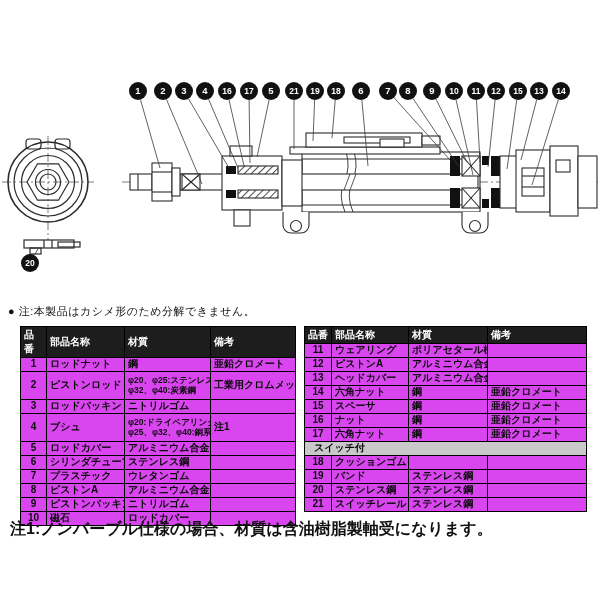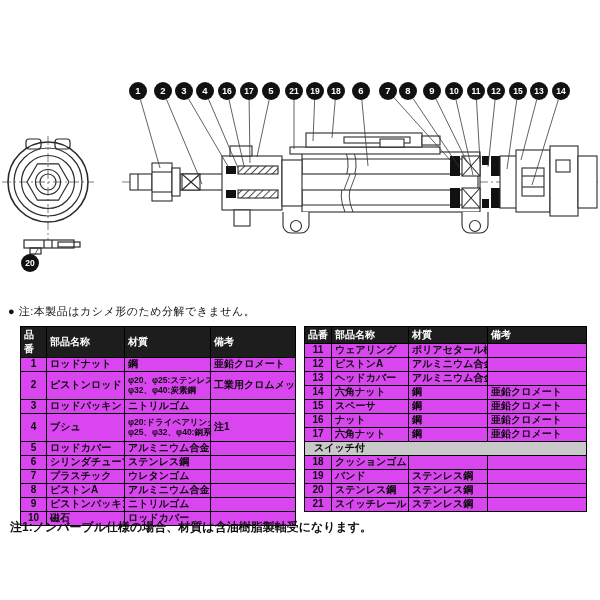--- a/index.html
+++ b/index.html
@@ -9,21 +9,21 @@
     -webkit-font-smoothing:antialiased;color:#111;
   }
   #stage{position:absolute;inset:0;overflow:hidden;}
   svg text{font-family:"Liberation Sans","DejaVu Sans",sans-serif;}
 
   .note-top{
     position:absolute;left:8px;top:304px;font-size:11px;font-weight:normal;color:#111;
     letter-spacing:0.5px;white-space:nowrap;
   }
   .note-bottom{
-    position:absolute;left:10px;top:519px;font-size:12px;font-weight:bold;color:#111;
+    position:absolute;left:10px;top:519px;font-size:16px;font-weight:bold;color:#111;
     white-space:nowrap;
   }
 
   table.parts{
     position:absolute;top:326px;border-collapse:collapse;table-layout:fixed;
     font-size:10px;font-weight:bold;color:#0a0a0a;background:#d946ef;
   }
   table.parts.left{left:20px;width:275px;}
   table.parts.right{left:304px;width:282px;}
   table.parts th{

